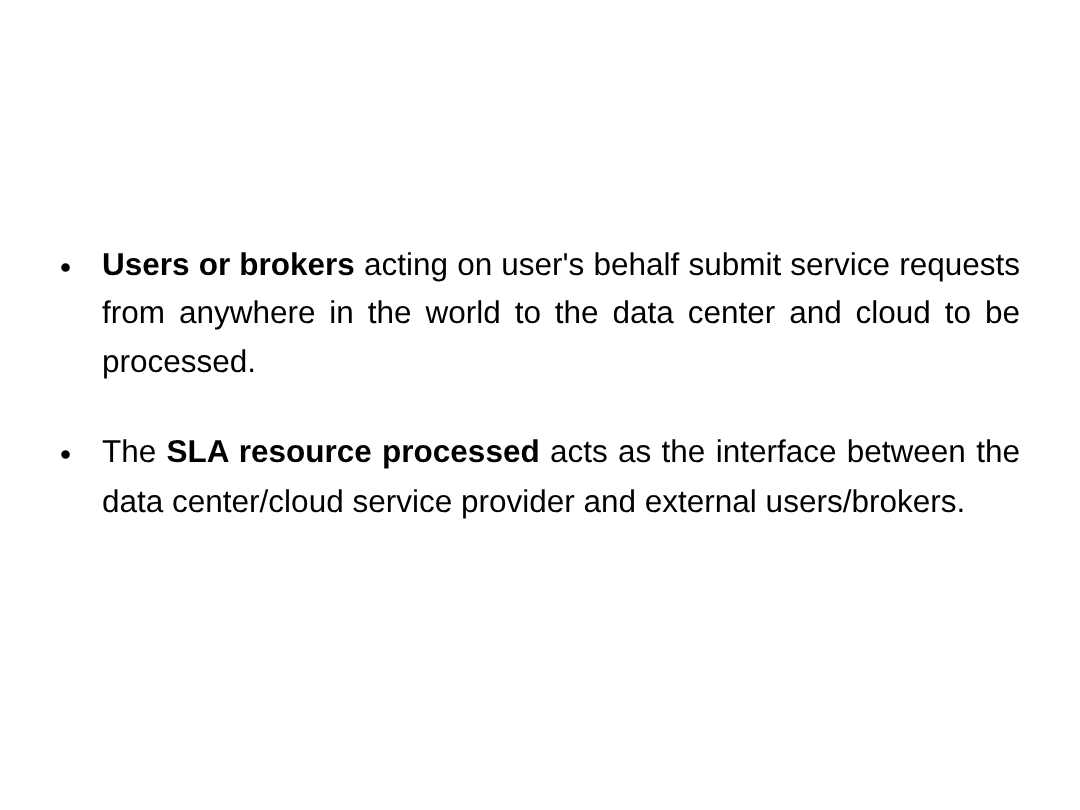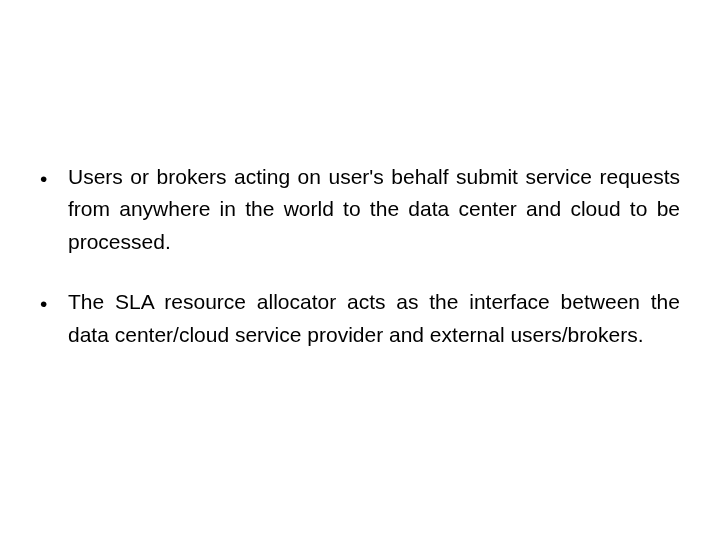--- a/index.html
+++ b/index.html
@@ -44,21 +44,21 @@
       margin-top: 2px;
       font-size: 21px;
       color: #000000;
     }
 
     .bullet-text {
       flex: 1;
     }
 
     .bold-text {
-      font-weight: normal;
+      font-weight: bold;
     }
 
     .normal-text {
       font-weight: normal;
     }
   </style>
 </head>
 <body>
 
 <div class="content-area">
@@ -67,18 +67,18 @@
     <li class="bullet-item">
       <span class="bullet-dot">•</span>
       <span class="bullet-text">
         <span class="bold-text">Users or brokers</span><span class="normal-text"> acting on user's behalf submit service requests from anywhere in the world to the data center and cloud to be processed.</span>
       </span>
     </li>
 
     <li class="bullet-item">
       <span class="bullet-dot">•</span>
       <span class="bullet-text">
-        <span class="normal-text">The </span><span class="bold-text">SLA resource allocator</span><span class="normal-text"> acts as the interface between the data center/cloud service provider and external users/brokers.</span>
+        <span class="normal-text">The </span><span class="bold-text">SLA resource processed</span><span class="normal-text"> acts as the interface between the data center/cloud service provider and external users/brokers.</span>
       </span>
     </li>
 
   </ul>
 </div>
 
 </body></html>

